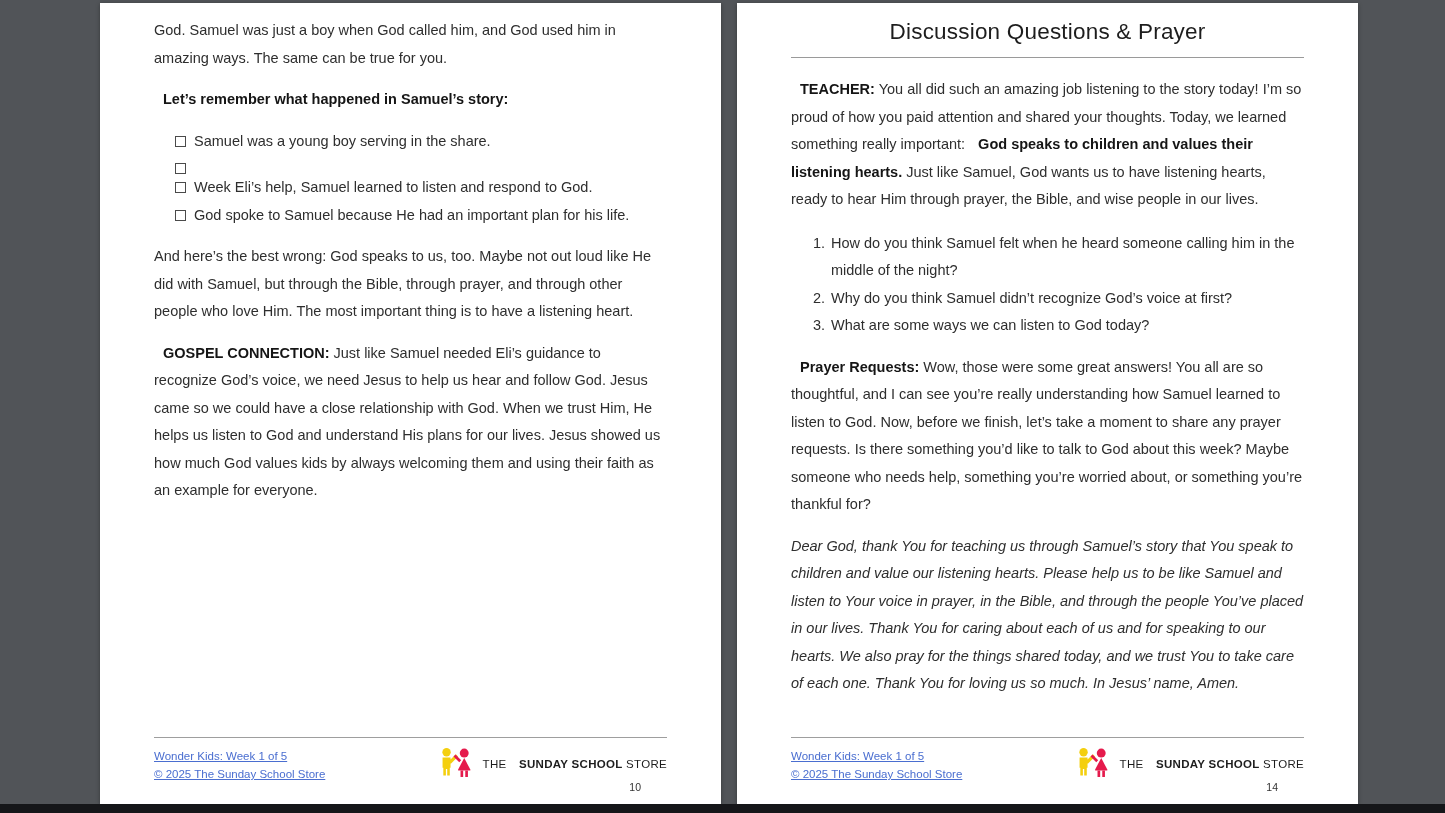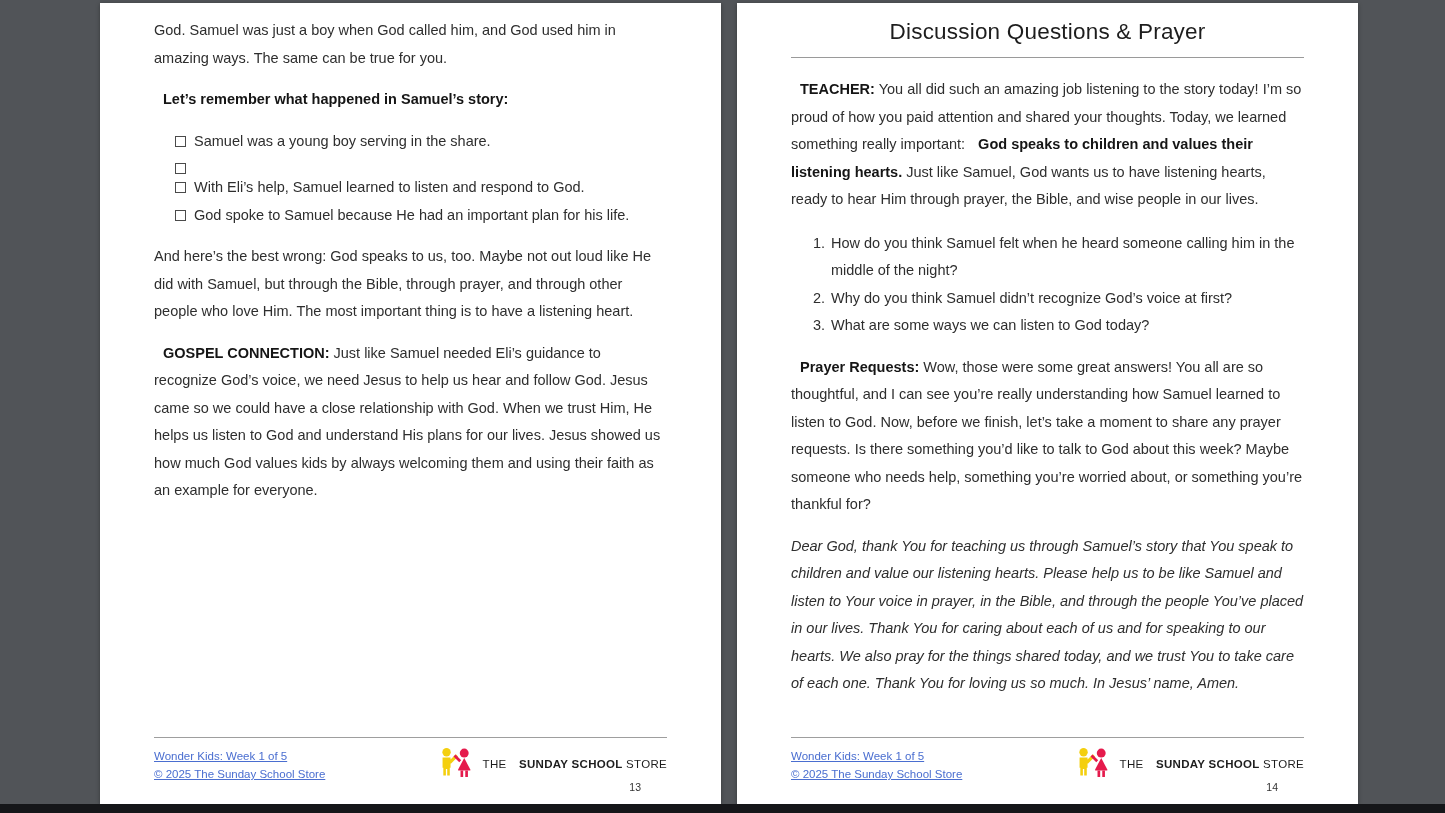--- a/index.html
+++ b/index.html
@@ -165,21 +165,21 @@
         <ul class="checklist">
           <li>
             <span class="checkbox-square"></span>
             <span>Samuel was a young boy serving in the share.</span>
           </li>
           <li>
             <span class="checkbox-square"></span>
           </li>
           <li>
             <span class="checkbox-square"></span>
-            <span>With Eli’s help, Samuel learned to listen and respond to God.</span>
+            <span>Week Eli’s help, Samuel learned to listen and respond to God.</span>
           </li>
           <li>
             <span class="checkbox-square"></span>
             <span>God spoke to Samuel because He had an important plan for his life.</span>
           </li>
         </ul>
         <p>And here’s the best wrong: God speaks to us, too. Maybe not out loud like He did with Samuel, but through the Bible, through prayer, and through other people who love Him. The most important thing is to have a listening heart.</p>
         <p><b>GOSPEL CONNECTION:</b><span> Just like Samuel needed Eli’s guidance to recognize God’s voice, we need Jesus to help us hear and follow God. Jesus came so we could have a close relationship with God. When we trust Him, He helps us listen to God and understand His plans for our lives. Jesus showed us how much God values kids by always welcoming them and using their faith as an example for everyone.</span></p>
       </div>
 
@@ -200,21 +200,21 @@
                 <g fill="#e51a4c">
                   <circle cx="27.6" cy="6" r="4.7"></circle>
                   <path d="M24.4 13.6 L18.4 7.6 L16.3 9.7 L22.4 15.8 Z"></path>
                   <path d="M27.6 11.2 L34 23.2 L34 24.4 L21.2 24.4 L21.2 23.2 Z"></path>
                   <rect x="23.7" y="24.4" width="2.8" height="6.8"></rect>
                   <rect x="28.7" y="24.4" width="2.8" height="6.8"></rect>
                 </g>
               </svg>
               <span class="brand-text"><span>THE </span><b>SUNDAY SCHOOL</b><span> STORE</span></span>
             </div>
-            <div class="page-number">13</div>
+            <div class="page-number">10</div>
           </div>
         </div>
       </div>
     </div>
 
     <div class="page">
       <div class="page-content">
         <h1 class="doc-title">Discussion Questions &amp; Prayer</h1>
         <hr class="title-rule">
         <p><b>TEACHER:</b><span> You all did such an amazing job listening to the story today! I’m so proud of how you paid attention and shared your thoughts. Today, we learned something really important: </span><b>God speaks to children and values their listening hearts.</b><span> Just like Samuel, God wants us to have listening hearts, ready to hear Him through prayer, the Bible, and wise people in our lives.</span></p>

